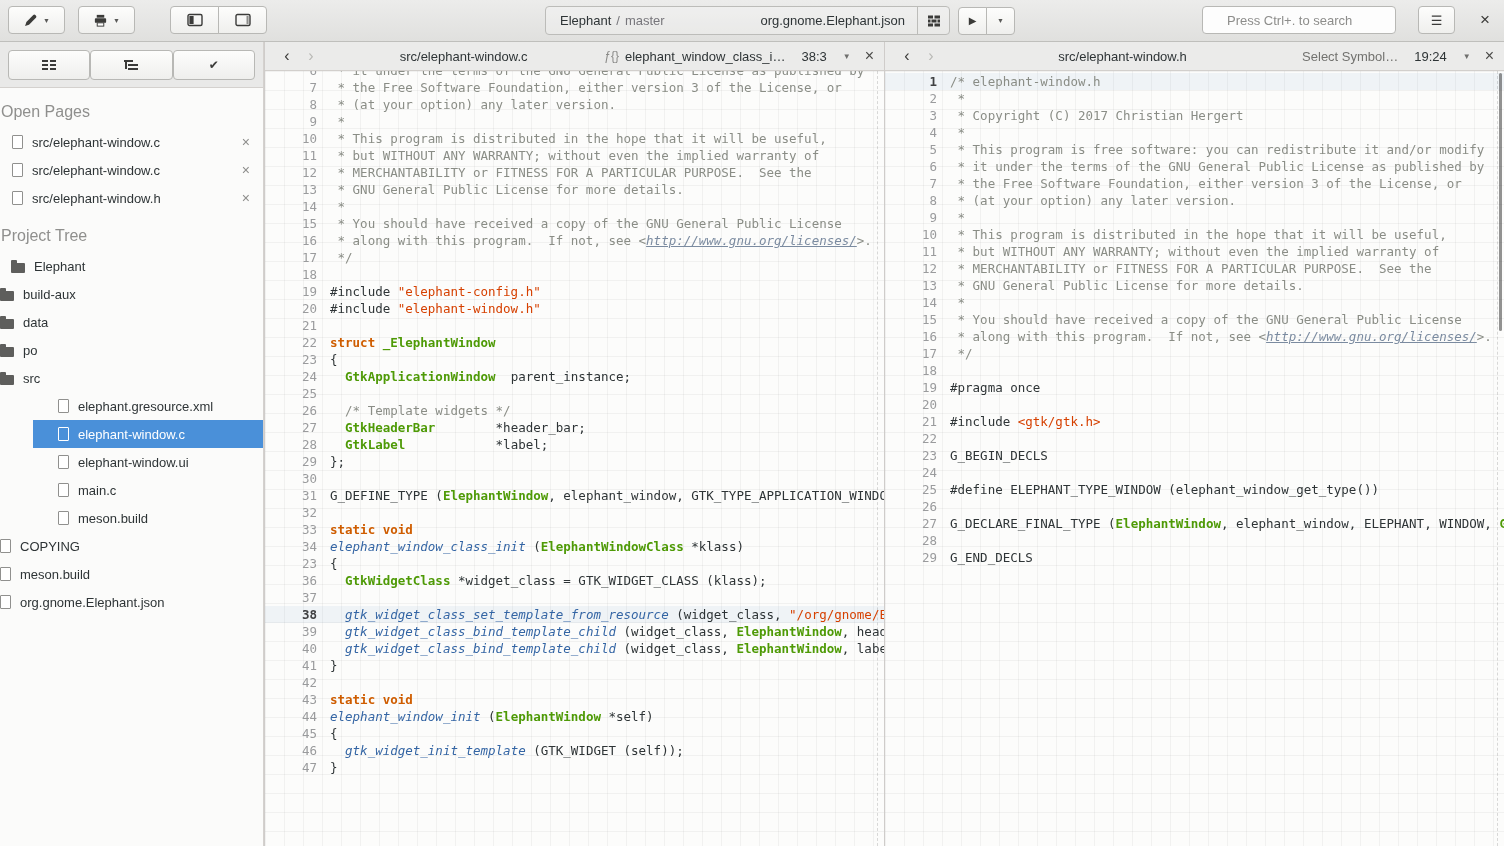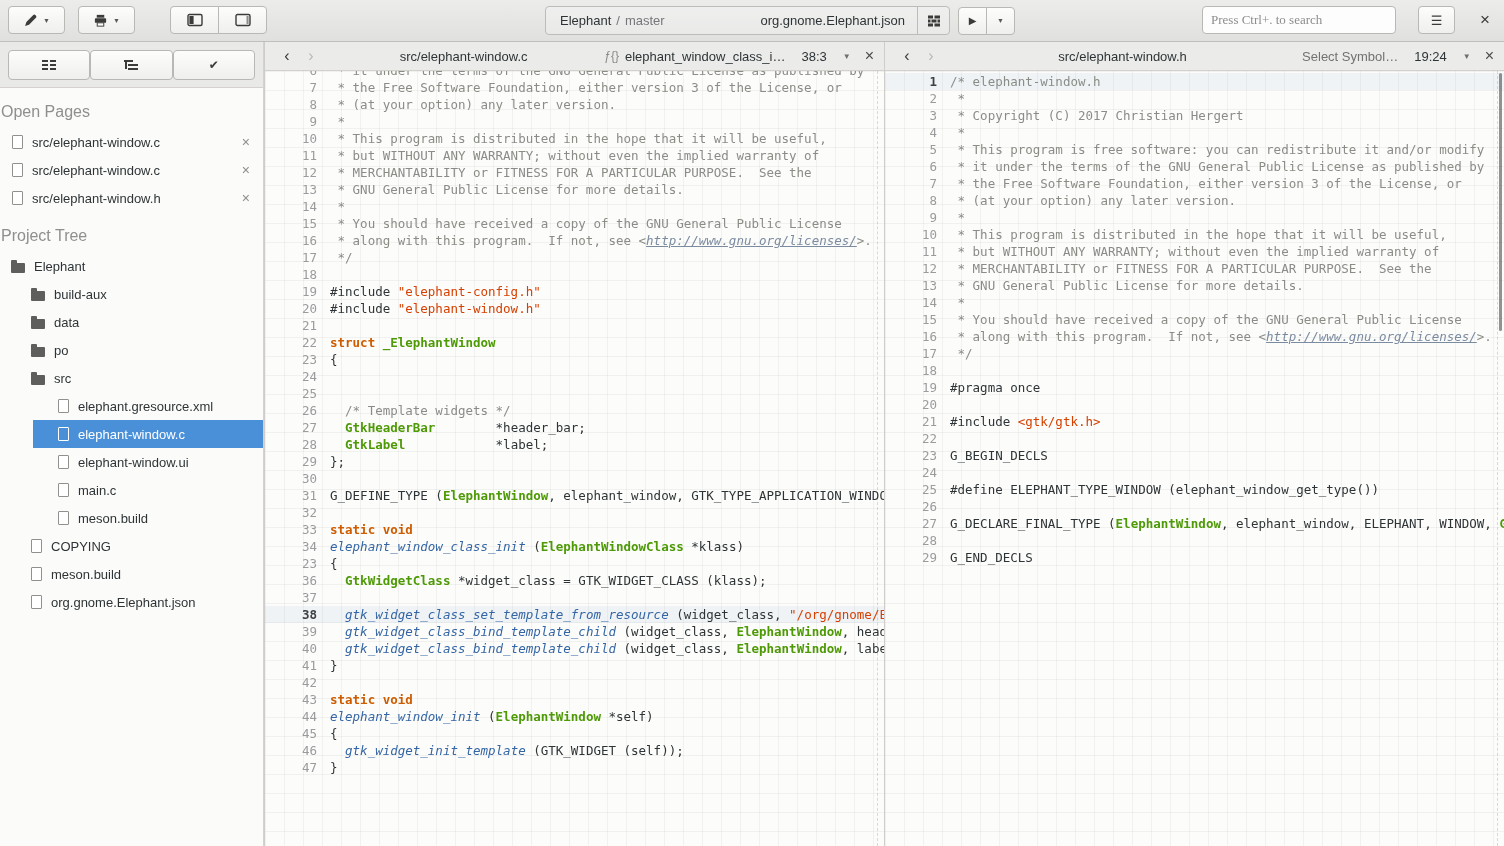--- a/index.html
+++ b/index.html
@@ -26,42 +26,42 @@
   .omni-proj { color:#2e3436; }
   .omni-dim { color:#77767b; }
   .omni-spacer { flex:1; }
   .omni-config { font-size:13px; color:#2e3436; padding-right:12px; }
   .omni-build { width:32px; align-self:stretch; border-left:1px solid #bcbcb9;
     display:flex; align-items:center; justify-content:center; }
   .runpair { margin-left:8px; }
   .runpair .btn { width:29px; }
   .play-glyph { font-size:10px; color:#3a3a38; }
   .search { width:194px; height:28px; border:1px solid #b8b8b5; border-radius:4px;
-    background:#fdfdfd; font-size:13px; padding:0 8px; color:#2e3436; outline:none;
-    font-family:Liberation Serif, serif; }
+    background:#fdfdfd; font-size:13px; padding:0 24px; color:#2e3436; outline:none;
+    font-family:Liberation Sans, sans-serif; }
   .search::placeholder { color:#8d8d8b; }
   .menu-btn { width:37px; margin-left:22px; font-size:13px; }
   .win-close { width:26px; height:28px; margin-left:17px; display:flex; align-items:center;
     justify-content:center; font-size:17px; color:#3a3a38; }
 
   
   .main { display:flex; height:804px; }
 
   
   .sidebar { width:264px; flex:none; background:#fbfbfa; border-right:1px solid #d4d1ce; }
   .sb-tabs { height:46px; background:#e9e9e8; border-bottom:1px solid #d4d1ce;
     padding:8px; display:flex; }
   .sb-tab { flex:1; height:30px; }
   .sb-section { font-size:16px; color:#8f8f8d; padding:15px 10px 7px 1px; }
   .row { height:28px; display:flex; align-items:center; font-size:13px; color:#2e3436; }
   .row-label { margin-left:9px; flex:1; white-space:nowrap; overflow:hidden; }
   .op-row { padding-left:12px; }
   .op-close { margin-right:13px; color:#8d8d8b; font-size:14px; flex:none; }
   .trow.d0 { padding-left:11px; }
-  .trow.d1 { padding-left:31px; }
+  .trow.d1 { }
   .trow.d2 { padding-left:58px; }
   .trow.selected { background:linear-gradient(to right, #fbfbfa 33px, #4a90d9 33px); color:#fff; }
   .icon-file { width:11px; height:14px; background:#fff; border:1px solid #90908e;
     border-radius:1px; flex:none; }
   .selected .icon-file { border-color:#fff; background:transparent; }
   .icon-folder { width:14px; height:10px; background:#5e5e5c; border-radius:0 1px 1px 1px;
     position:relative; flex:none; margin-top:3px; }
   .icon-folder::before { content:''; position:absolute; top:-3px; left:0; width:6px; height:3px;
     background:#5e5e5c; border-radius:1px 1px 0 0; }
 
@@ -338,21 +338,21 @@
           <div class="cl"><span class="ln">14</span><span class="ct"><span class="s-com"> *</span></span></div>
           <div class="cl"><span class="ln">15</span><span class="ct"><span class="s-com"> * You should have received a copy of the GNU General Public License</span></span></div>
           <div class="cl"><span class="ln">16</span><span class="ct"><span class="s-com"> * along with this program.  If not, see &lt;</span><span class="s-url">http://www.gnu.org/licenses/</span><span class="s-com">&gt;.</span></span></div>
           <div class="cl"><span class="ln">17</span><span class="ct"><span class="s-com"> */</span></span></div>
           <div class="cl"><span class="ln">18</span><span class="ct"></span></div>
           <div class="cl"><span class="ln">19</span><span class="ct"><span class="s-pre">#include </span><span class="s-str">"elephant-config.h"</span></span></div>
           <div class="cl"><span class="ln">20</span><span class="ct"><span class="s-pre">#include </span><span class="s-str">"elephant-window.h"</span></span></div>
           <div class="cl"><span class="ln">21</span><span class="ct"></span></div>
           <div class="cl"><span class="ln">22</span><span class="ct"><span class="s-kwd">struct</span><span class="s-pln"> </span><span class="s-typ">_ElephantWindow</span></span></div>
           <div class="cl"><span class="ln">23</span><span class="ct"><span class="s-pln">{</span></span></div>
-          <div class="cl"><span class="ln">24</span></div>
+          <div class="cl"><span class="ln">24</span><span class="ct"><span class="s-pln">  </span><span class="s-typ">GtkApplicationWindow</span><span class="s-pln">  parent_instance;</span></span></div>
           <div class="cl"><span class="ln">25</span><span class="ct"></span></div>
           <div class="cl"><span class="ln">26</span><span class="ct"><span class="s-pln">  </span><span class="s-com">/* Template widgets */</span></span></div>
           <div class="cl"><span class="ln">27</span><span class="ct"><span class="s-pln">  </span><span class="s-typ">GtkHeaderBar</span><span class="s-pln">        *header_bar;</span></span></div>
           <div class="cl"><span class="ln">28</span><span class="ct"><span class="s-pln">  </span><span class="s-typ">GtkLabel</span><span class="s-pln">            *label;</span></span></div>
           <div class="cl"><span class="ln">29</span><span class="ct"><span class="s-pln">};</span></span></div>
           <div class="cl"><span class="ln">30</span><span class="ct"></span></div>
           <div class="cl"><span class="ln">31</span><span class="ct"><span class="s-pln">G_DEFINE_TYPE (</span><span class="s-typ">ElephantWindow</span><span class="s-pln">, elephant_window, GTK_TYPE_APPLICATION_WINDOW)</span></span></div>
           <div class="cl"><span class="ln">32</span><span class="ct"></span></div>
           <div class="cl"><span class="ln">33</span><span class="ct"><span class="s-kwd">static void</span></span></div>
           <div class="cl"><span class="ln">34</span><span class="ct"><span class="s-fun">elephant_window_class_init</span><span class="s-pln"> (</span><span class="s-typ">ElephantWindowClass</span><span class="s-pln"> *klass)</span></span></div>

